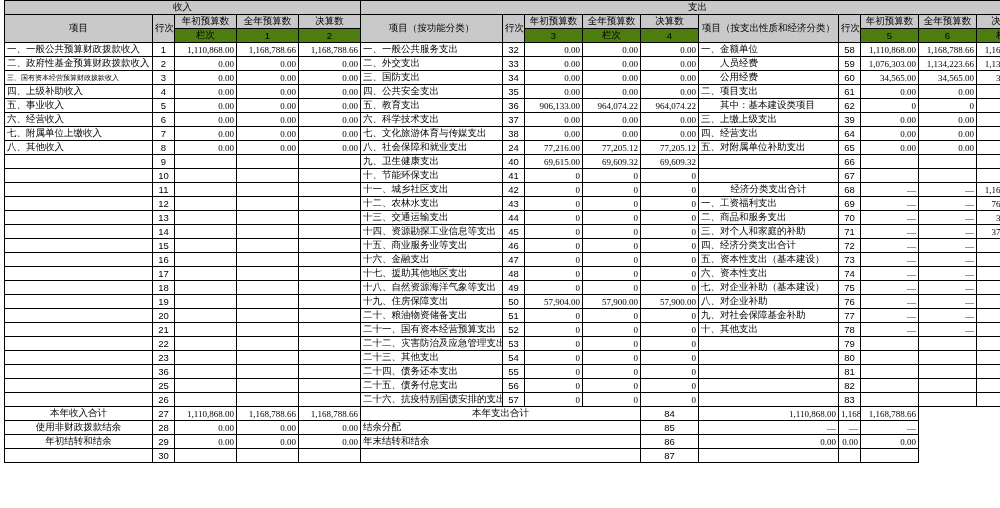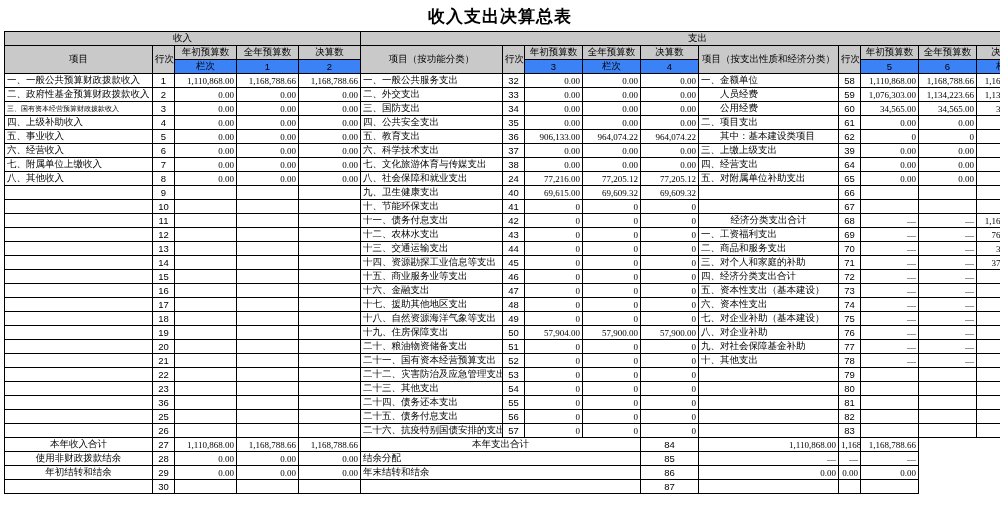--- a/index.html
+++ b/index.html
@@ -7,34 +7,33 @@
   .page{position:relative;width:1000px;height:508px;}
   .title{text-align:center;font-size:17px;font-weight:bold;letter-spacing:1px;padding-top:5px;padding-bottom:3px;}
   .meta{position:relative;height:28px;font-size:10px;}
   .meta .right{position:absolute;right:8px;top:0;text-align:right;line-height:14px;}
   .meta .left{position:absolute;left:4px;top:14px;}
   .meta .center{position:absolute;left:470px;top:14px;}
   table{border-collapse:collapse;table-layout:fixed;font-size:9.5px;}
   td,th{border:1px solid #000;padding:0 2px;overflow:hidden;white-space:nowrap;}
   .grid{width:992px;margin-left:4px;}
   .hdr{background:#c9c9c9;text-align:center;font-weight:normal;}
-  .hdr2{background:#3b82f6;text-align:center;}
+  .hdr2{background:#4d7c0f;text-align:center;}
   .num{text-align:right;font-family:"Liberation Serif","DejaVu Serif",serif;font-size:9px;}
   .ctr{text-align:center;}
   .lbl{text-align:left;}
   .row{height:13.5px;}
   .bold{font-weight:normal;}
   .tiny{font-size:7px;}
 </style>
 </head>
 <body>
 
 <div class="page">
 
-  <div class="title">收入支出决算总表</div>
 
 
   <table class="grid">
     <colgroup>
       <col style="width:148px">
         <col style="width:22px">
         <col style="width:62px">
         <col style="width:62px">
         <col style="width:62px">
       <col style="width:142px">
@@ -255,21 +254,21 @@
           <td class="num"></td>
           <td class="num"></td>
           <td class="num"></td>
         </tr>
         <tr class="row">
           <td class="lbl"></td>
           <td class="ctr">11</td>
           <td class="num"></td>
           <td class="num"></td>
           <td class="num"></td>
-          <td class="lbl">十一、债务付息支出</td>
+          <td class="lbl">十一、城乡社区支出</td>
           <td class="ctr">42</td>
           <td class="num">0</td>
           <td class="num">0</td>
           <td class="num">0</td>
           <td class="ctr">经济分类支出合计</td>
           <td class="ctr">68</td>
           <td class="num">—</td>
           <td class="num">—</td>
           <td class="num">1,168,788.66</td>
         </tr>

